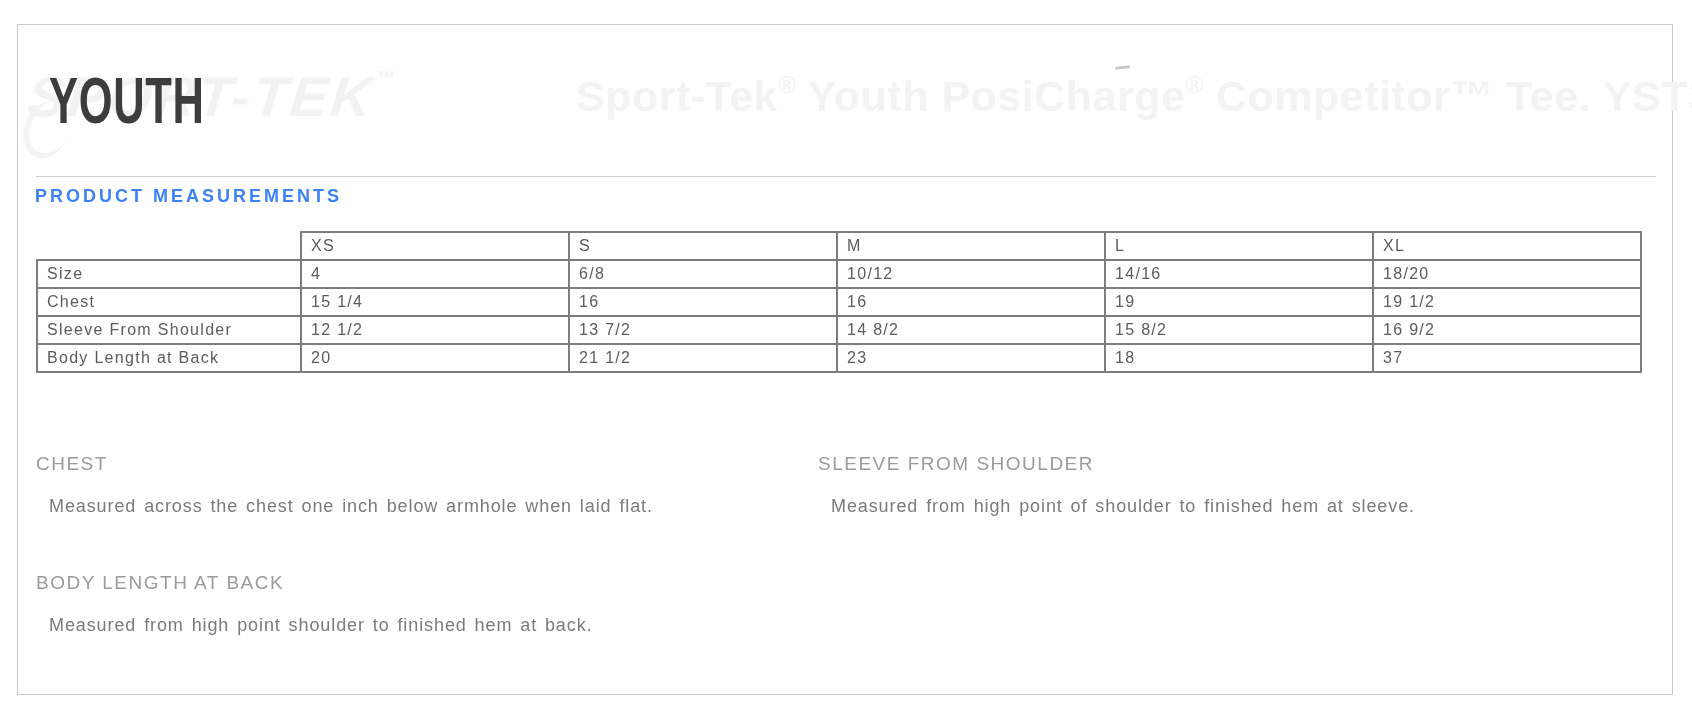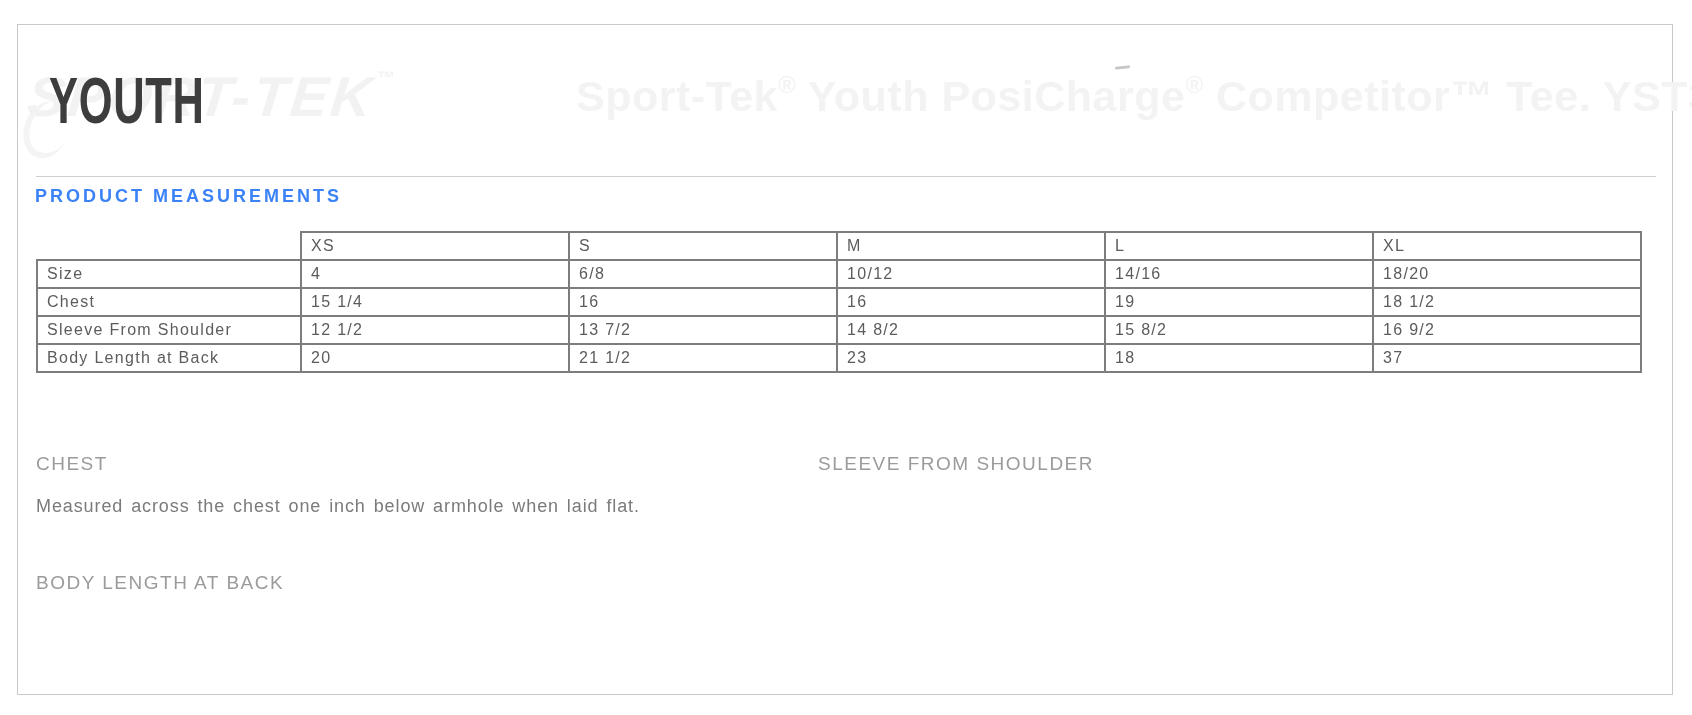--- a/index.html
+++ b/index.html
@@ -118,21 +118,21 @@
   
   .def-block { position: absolute; width: 740px; }
   .def-term {
     margin: 0 0 19px 0;
     font-size: 19px;
     color: #9b9b9b;
     letter-spacing: 1.5px;
     line-height: 1.2;
   }
   .def-desc {
-    margin: 0;
+    margin: 13px;
     font-size: 18px;
     color: #7b7b7b;
     letter-spacing: 0.9px;
     word-spacing: 2px;
     line-height: 1.3;
   }
   #def-chest  { left: 18px;  top: 428px; }
   #def-sleeve { left: 800px; top: 428px; }
   #def-body   { left: 18px;  top: 547px; }
 </style>
@@ -179,21 +179,21 @@
         <td>10/12</td>
         <td>14/16</td>
         <td>18/20</td>
       </tr>
       <tr>
         <td>Chest</td>
         <td>15 1/4</td>
         <td>16</td>
         <td>16</td>
         <td>19</td>
-        <td>18 1/2</td>
+        <td>19 1/2</td>
       </tr>
       <tr>
         <td>Sleeve From Shoulder</td>
         <td>12 1/2</td>
         <td>13 7/2</td>
         <td>14 8/2</td>
         <td>15 8/2</td>
         <td>16 9/2</td>
       </tr>
       <tr>
@@ -207,19 +207,21 @@
     </tbody>
   </table>
 
   <div class="def-block" id="def-chest">
     <p class="def-term">CHEST</p>
     <p class="def-desc">Measured across the chest one inch below armhole when laid flat.</p>
   </div>
 
   <div class="def-block" id="def-sleeve">
     <p class="def-term">SLEEVE FROM SHOULDER</p>
+    <p class="def-desc">Measured from high point of shoulder to finished hem at sleeve.</p>
   </div>
 
   <div class="def-block" id="def-body">
     <p class="def-term">BODY LENGTH AT BACK</p>
+    <p class="def-desc">Measured from high point shoulder to finished hem at back.</p>
   </div>
 
 </div>
 
 </body></html>

